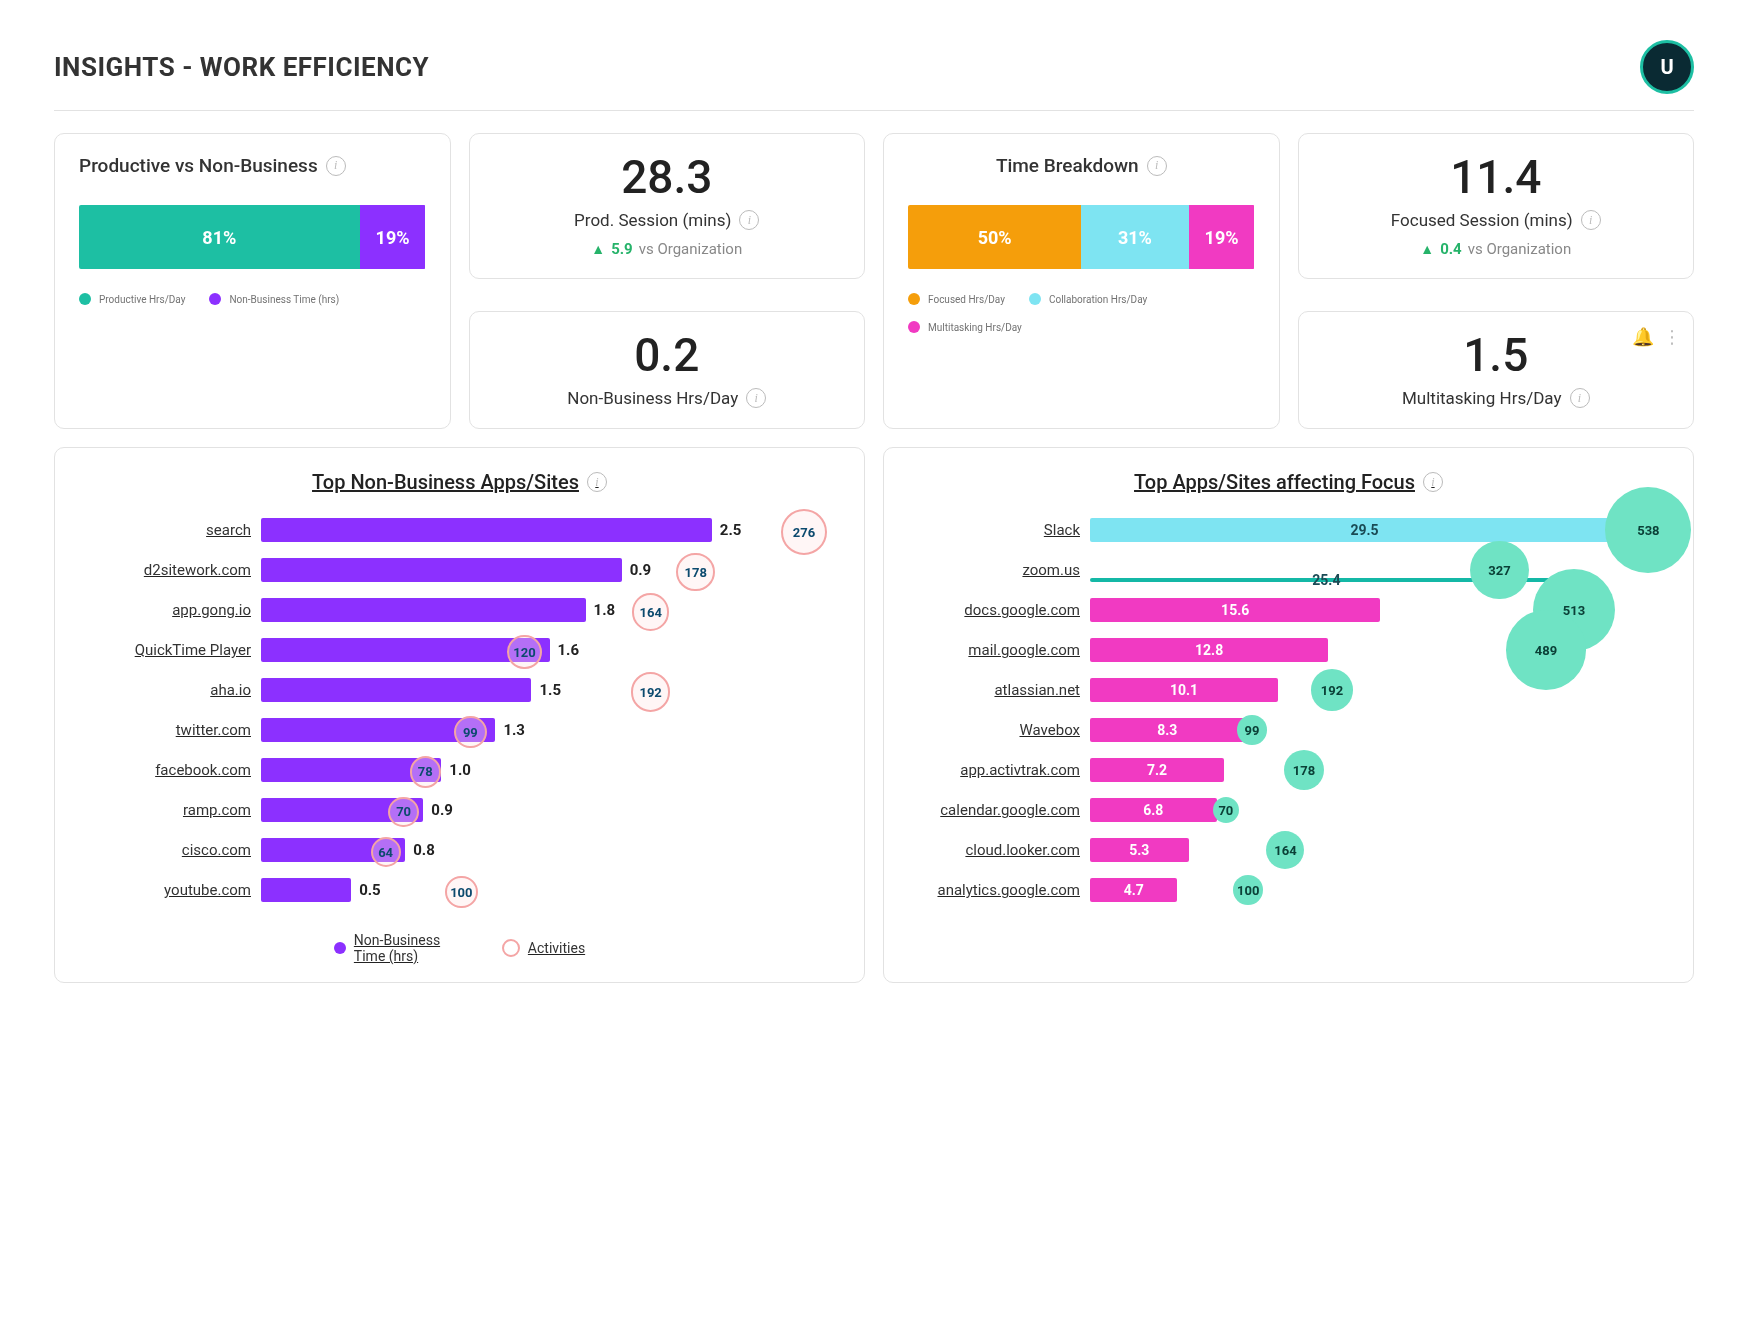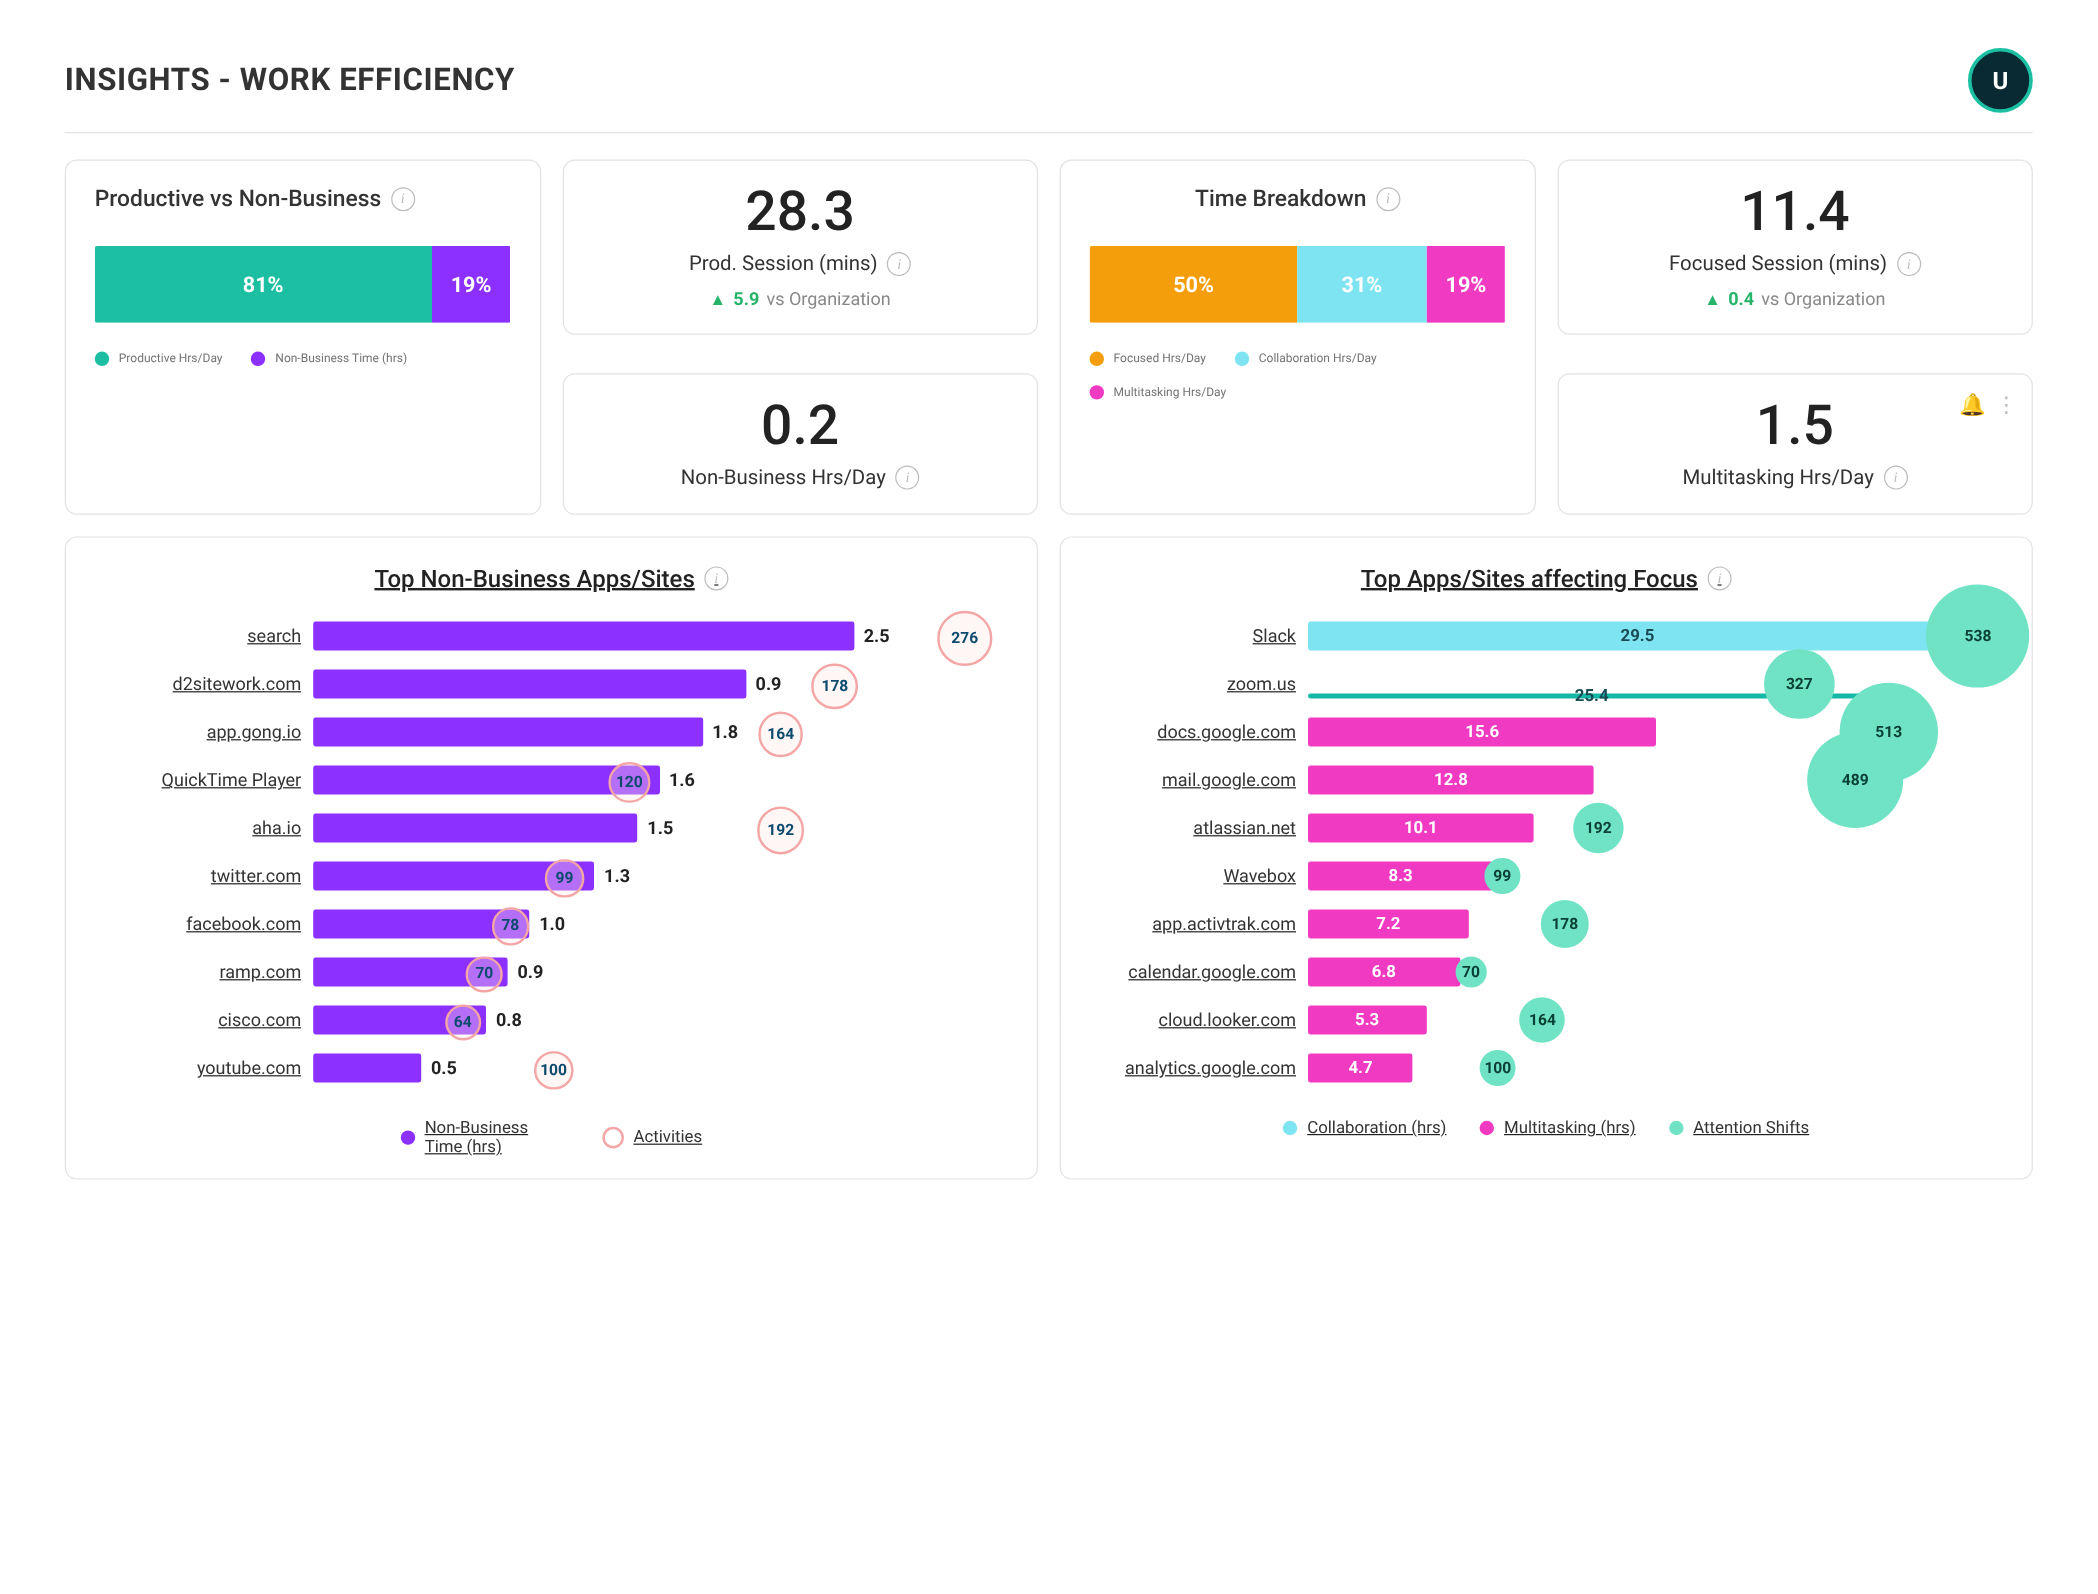--- a/index.html
+++ b/index.html
@@ -321,19 +321,14 @@
           </div>
         </div>
         <div class="row">
           <div class="row-label">analytics.google.com</div>
           <div class="row-track">
             <div class="bar" style="width: 15.1613%; background: rgb(241, 58, 194); color: rgb(255, 255, 255);">4.7</div>
             <div class="bubble mint" style="width: 29.8462px; height: 29.8462px; left: calc(27.4194% - 14.9231px); top: -0.923077px;">100</div>
           </div>
         </div>
       </div>
-    <div class="chart-legend" id="clegend1">
-        <div class="legend-item"><span class="dot" style="background:#7EE4F2"></span>Collaboration (hrs)</div>
-        <div class="legend-item"><span class="dot" style="background:#F13AC2"></span>Multitasking (hrs)</div>
-        <div class="legend-item"><span class="dot" style="background:#6FE3C4"></span>Attention Shifts</div>
-      </div>
   </div>
 </div>
 
 </body></html>

